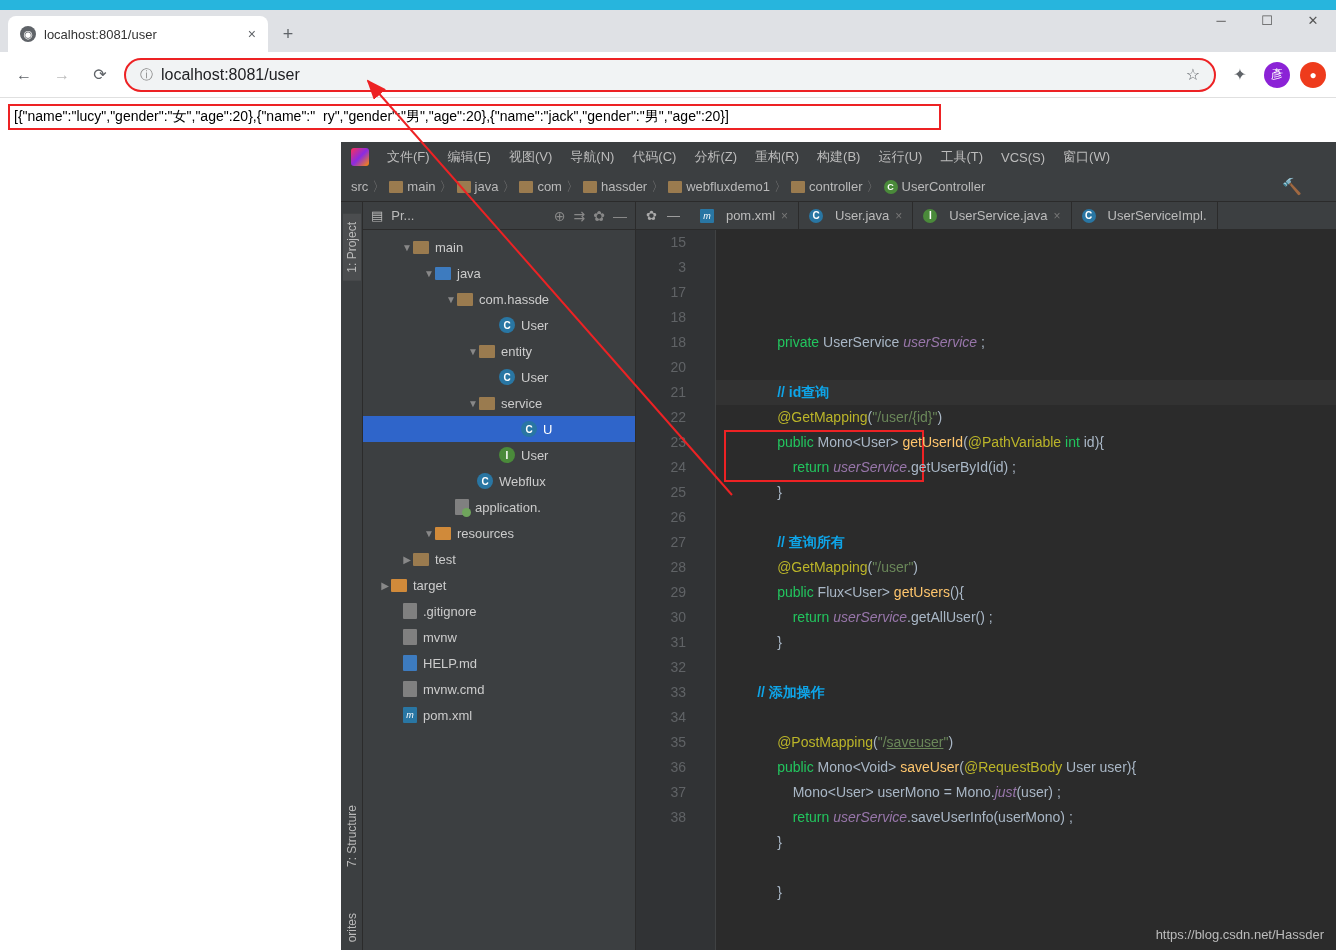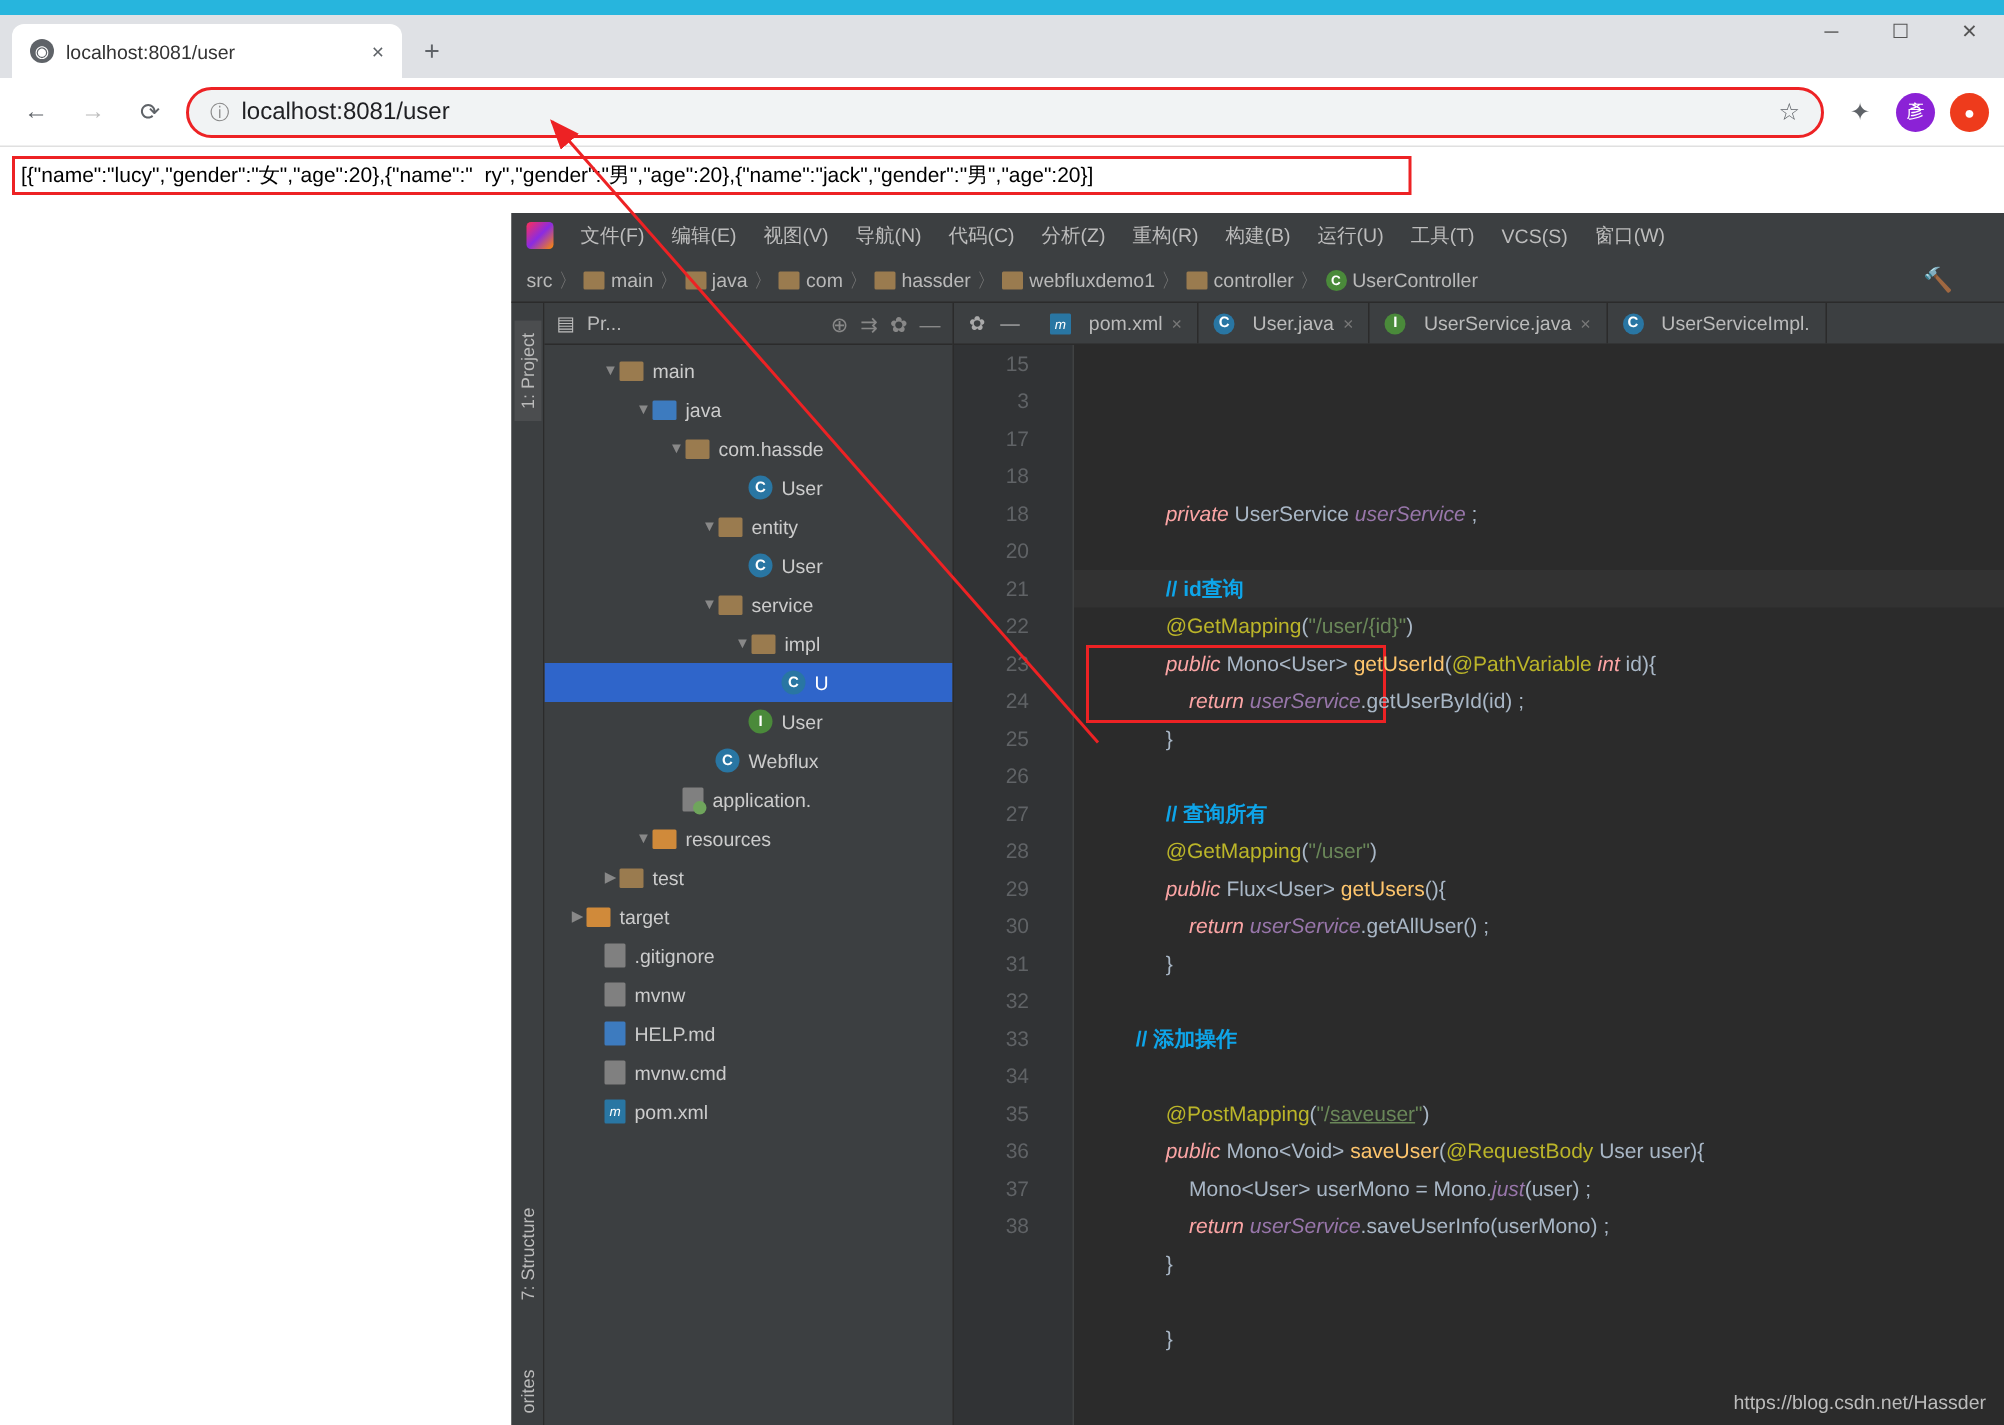--- a/index.html
+++ b/index.html
@@ -69,21 +69,21 @@
 .tabs { height: 28px; display: flex; align-items: center; background: #3c3f41; border-bottom: 1px solid #2b2b2b; overflow: hidden; }
 .etab { padding: 0 10px; height: 100%; display: flex; align-items: center; gap: 6px; color: #bbb; font-size: 13px; cursor: pointer; border-right: 1px solid #2b2b2b; }
 .etab .close { color: #777; font-size: 12px; }
 .toolbar-icons { display: flex; align-items: center; gap: 10px; padding: 0 10px; color: #aaa; }
 .toolbar-icons .gear { cursor: pointer; }
 
 .code { flex: 1; display: flex; font-family: "JetBrains Mono", Consolas, monospace; font-size: 14px; line-height: 25px; }
 .gutter { width: 60px; background: #313335; color: #606366; text-align: right; padding-right: 10px; user-select: none; }
 .gutter-extra { width: 20px; background: #313335; border-right: 1px solid #404243; }
 .code-text { flex: 1; padding-left: 10px; white-space: pre; position: relative; }
-.kw { color: #fca5a5; font-style: italic; }
+.kw { color: #22c55e; }
 .str { color: #6a8759; }
 .ann { color: #bbb529; }
 .fn { color: #ffc66d; }
 .typ { color: #a9b7c6; }
 .com { color: #0ea5e9; font-weight: bold; }
 .txt { color: #a9b7c6; }
 .this { color: #9876aa; font-style: italic; }
 .hl-box { position: absolute; border: 2px solid #ed2224; left: 8px; top: 200px; width: 200px; height: 52px; pointer-events: none; }
 .line-hl { position: absolute; left: 0; right: 0; top: 150px; height: 25px; background: #323232; z-index: 0; }
 .arrow-svg { position: absolute; left: 362px; top: 75px; pointer-events: none; z-index: 50; }
@@ -223,25 +223,20 @@
             <span>entity</span>
           </div>
         <div class="tree-row" style="padding-left:136px">
             <span class="ti-class">C</span>
             <span>User</span>
           </div>
         <div class="tree-row" style="padding-left:104px">
             <span class="arrow fold-open"></span>
             <span class="ti-folder"></span>
             <span>service</span>
-          </div>
-        <div class="tree-row" style="padding-left:126px">
-            <span class="arrow fold-open"></span>
-            <span class="ti-folder"></span>
-            <span>impl</span>
           </div>
         <div class="tree-row selected" style="padding-left:158px">
             <span class="ti-class">C</span>
             <span>U</span>
           </div>
         <div class="tree-row" style="padding-left:136px">
             <span class="ti-class green">I</span>
             <span>User</span>
           </div>
         <div class="tree-row" style="padding-left:114px">

